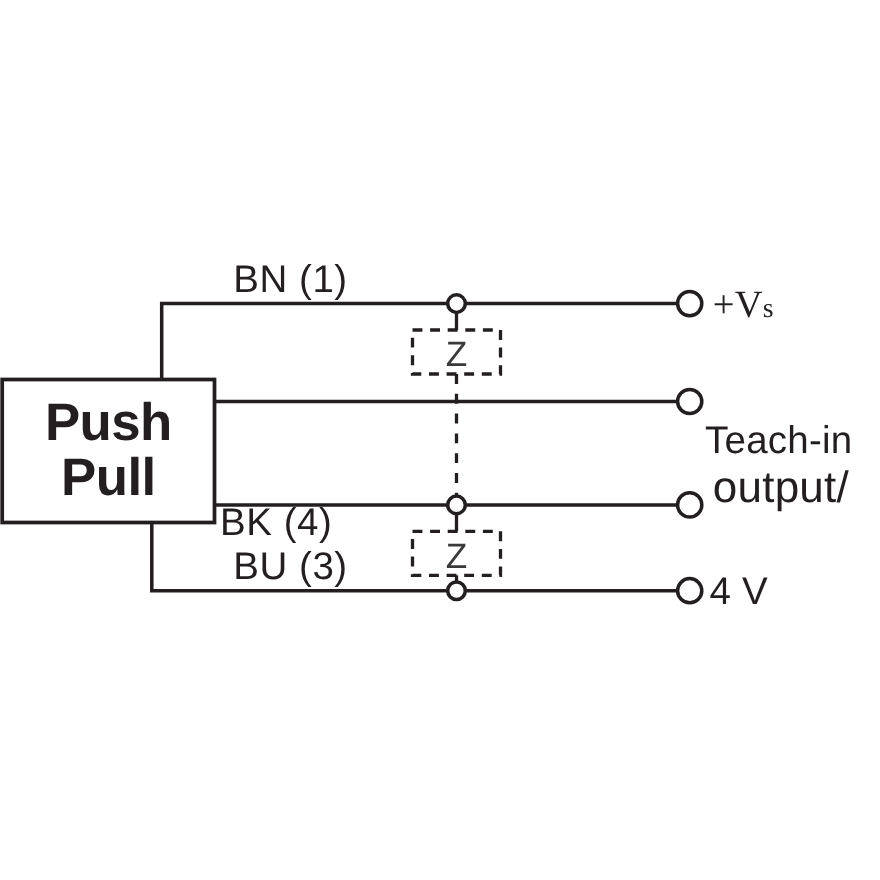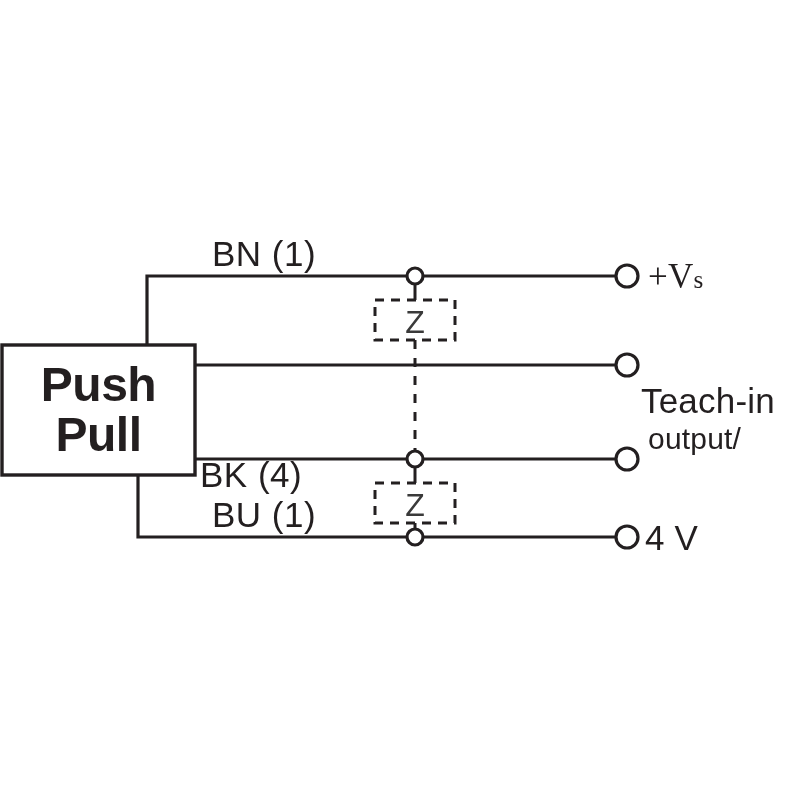--- a/index.html
+++ b/index.html
@@ -73,21 +73,21 @@
   .wire-label {
     font-size: 35px;
     letter-spacing: 0.5px;
     text-align: right;
   }
   .term-label {
     font-size: 35px;
     letter-spacing: 0.2px;
   }
   .term-label-two {
-    font-size: 30px;
+    font-size: 40px;
     line-height: 0.98;
     letter-spacing: 0.2px;
   }
   .device-label {
     position: absolute;
     left: 2px;
     top: 345px;
     width: 193px;
     height: 130px;
     display: flex;
@@ -153,21 +153,21 @@
   <div class="device-label">
     <span>Push</span>
     <span>Pull</span>
   </div>
 
   <div class="txt wire-label" style="left:212px; top:236px;">BN (1)</div>
 
 
   <div class="txt wire-label" style="left:200px; top:419px;margin-top:38px;">BK (4)</div>
 
-  <div class="txt wire-label" style="left:212px; top:497px;">BU (1)</div>
+  <div class="txt wire-label" style="left:212px; top:497px;">BU (3)</div>
 
   <div class="z-letter" style="left:375px; top:304px;">Z</div>
 
   <div class="z-letter" style="left:375px; top:487px;">Z</div>
 
   <div class="txt term-label" style="left:648px; top:259px;font-family:Liberation Serif, serif;"><span>+V</span><span class="sub">s</span></div>
 
   <div class="txt term-label" style="left:641px; top:348px;margin-top:35px;">Teach-in</div>
 
   <div class="txt term-label-two" style="left:648px; top:424px;">

